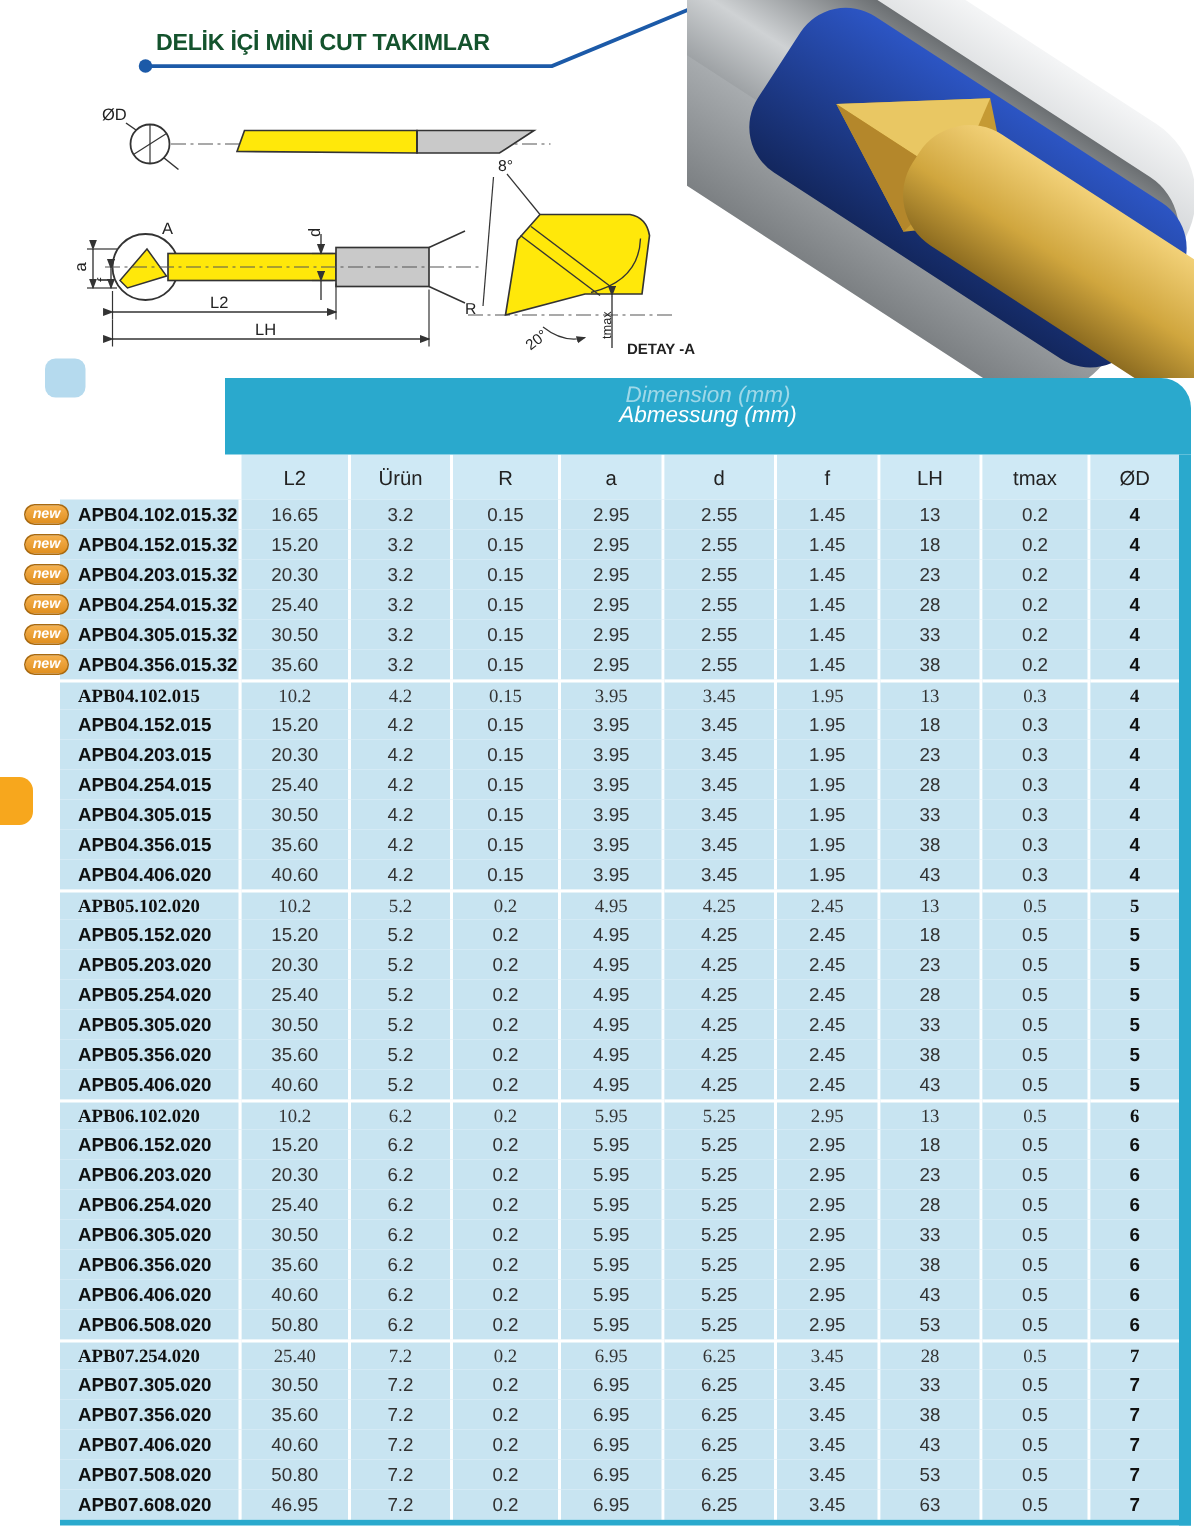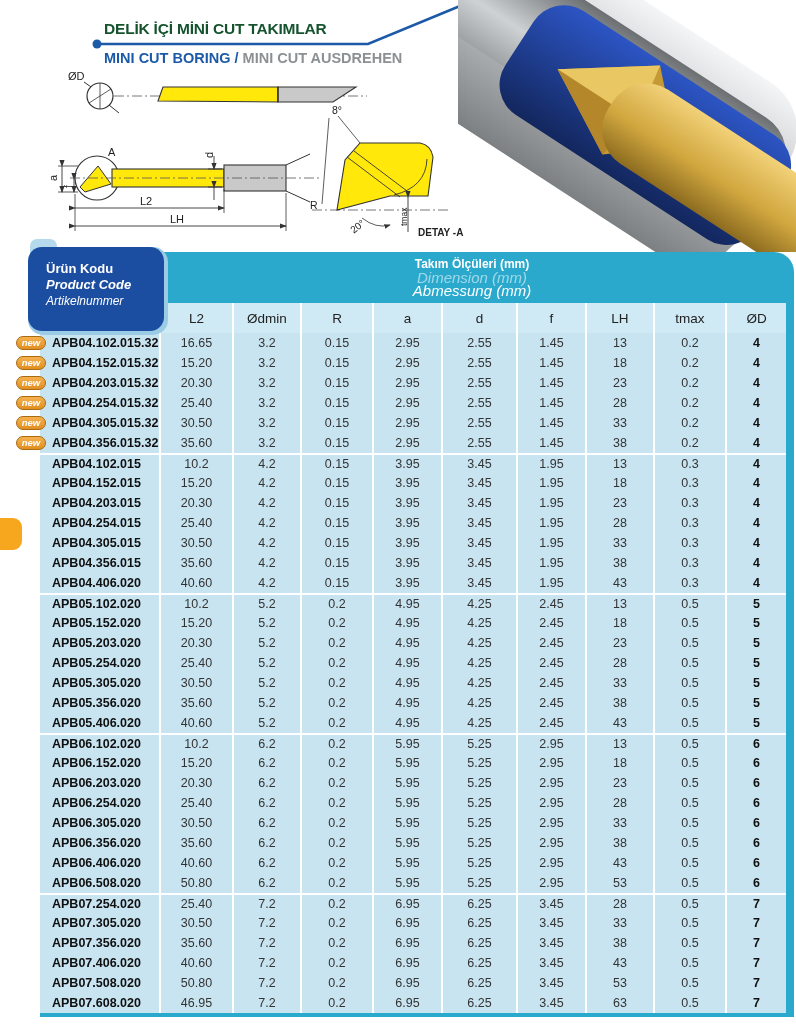--- a/index.html
+++ b/index.html
@@ -50,41 +50,38 @@
   .hcell{background:#cfe9f5;border-right:2px solid #fff;display:flex;align-items:center;
          justify-content:center;font-size:13.5px;color:#222;box-sizing:border-box;}
   #header-row .hcell:last-child{border-right:none;}
 
   #table-body{position:absolute;left:40px;top:333px;width:746px;}
   .trow{display:grid;height:20px;
         grid-template-columns:121px 73px 68px 72px 69px 75px 69px 68px 72px 59px;}
   .cell{background:#c8e4f1;border-right:2px solid #fff;display:flex;align-items:center;
         justify-content:center;font-size:12.5px;color:#333;box-sizing:border-box;}
   .trow .cell:last-child{border-right:none;}
-  .gsep .cell{border-top:2.5px solid #fff;}
+  .gsep .cell{border-top:2.5px solid #fff;font-family:Liberation Serif, serif;}
   .code{justify-content:flex-start;padding-left:12px;font-weight:bold;color:#0f0f0f;position:relative;}
   .od{font-weight:bold;color:#111;}
   .badge{position:absolute;left:-24px;top:3px;width:30px;height:14px;border-radius:8px;
          background:linear-gradient(#f6b14e,#e08f1f);border:1px solid #a96a10;color:#fff;
          font-style:italic;font-weight:bold;font-size:9.5px;display:flex;align-items:center;
          justify-content:center;box-sizing:border-box;line-height:12px;}
 </style>
 </head>
 <body>
 
 <div id="page">
 
   <svg id="title-rule" viewBox="0 0 382 52">
     <circle cx="9" cy="44" r="4.5" fill="#1c5aa8"></circle>
     <path d="M9,44 L280,44 L372,6" stroke="#1c5aa8" stroke-width="2.5" fill="none"></path>
   </svg>
   <div id="page-title">DELİK İÇİ MİNİ CUT TAKIMLAR</div>
-  <div id="page-subtitle">
-    <span class="blue">MINI CUT BORING</span><span class="sep"> / </span><span class="gray">MINI CUT AUSDREHEN</span>
-  </div>
 
   <svg id="tech-drawing" viewBox="0 0 450 182">
     <defs>
       <marker id="arr" markerWidth="8" markerHeight="8" refX="7" refY="3" orient="auto">
         <path d="M0,0 L8,3 L0,6 Z" fill="#333"></path>
       </marker>
     </defs>
 
     <g>
       <text x="46" y="14" font-size="11">ØD</text>
@@ -186,40 +183,32 @@
         <polygon points="86,115 170,56 228,115 170,162" fill="#c59a34"></polygon>
         <polygon points="86,115 170,56 180,115" fill="#e9c763"></polygon>
         <polygon points="86,115 180,115 170,162" fill="#b4872b"></polygon>
         <rect x="150" y="72" width="330" height="88" rx="40" fill="url(#gGold)"></rect>
         <ellipse cx="30" cy="22" rx="55" ry="12" fill="#ffffff" opacity="0.65"></ellipse>
       </g>
     </g>
   </svg>
 
   <div id="corner-tab"></div>
-  <div id="code-box-wrap">
-    <div id="code-box">
-      <div class="tr">Ürün Kodu</div>
-      <div class="en">Product Code</div>
-      <div class="de">Artikelnummer</div>
-    </div>
-  </div>
   <div id="dim-band">
-    <div class="l1">Takım Ölçüleri (mm)</div>
     <div class="l2">Dimension (mm)</div>
     <div class="l3">Abmessung (mm)</div>
   </div>
   <div id="right-strip"></div>
   <div id="bottom-strip"></div>
   <div id="side-tab"></div>
 
   <div id="header-row">
     <div class="hspacer"></div>
   <div class="hcell">L2</div>
-      <div class="hcell">Ødmin</div>
+      <div class="hcell">Ürün</div>
       <div class="hcell">R</div>
       <div class="hcell">a</div>
       <div class="hcell">d</div>
       <div class="hcell">f</div>
       <div class="hcell">LH</div>
       <div class="hcell">tmax</div>
       <div class="hcell">ØD</div>
     </div>
   <div id="table-body">
       <div class="trow">

